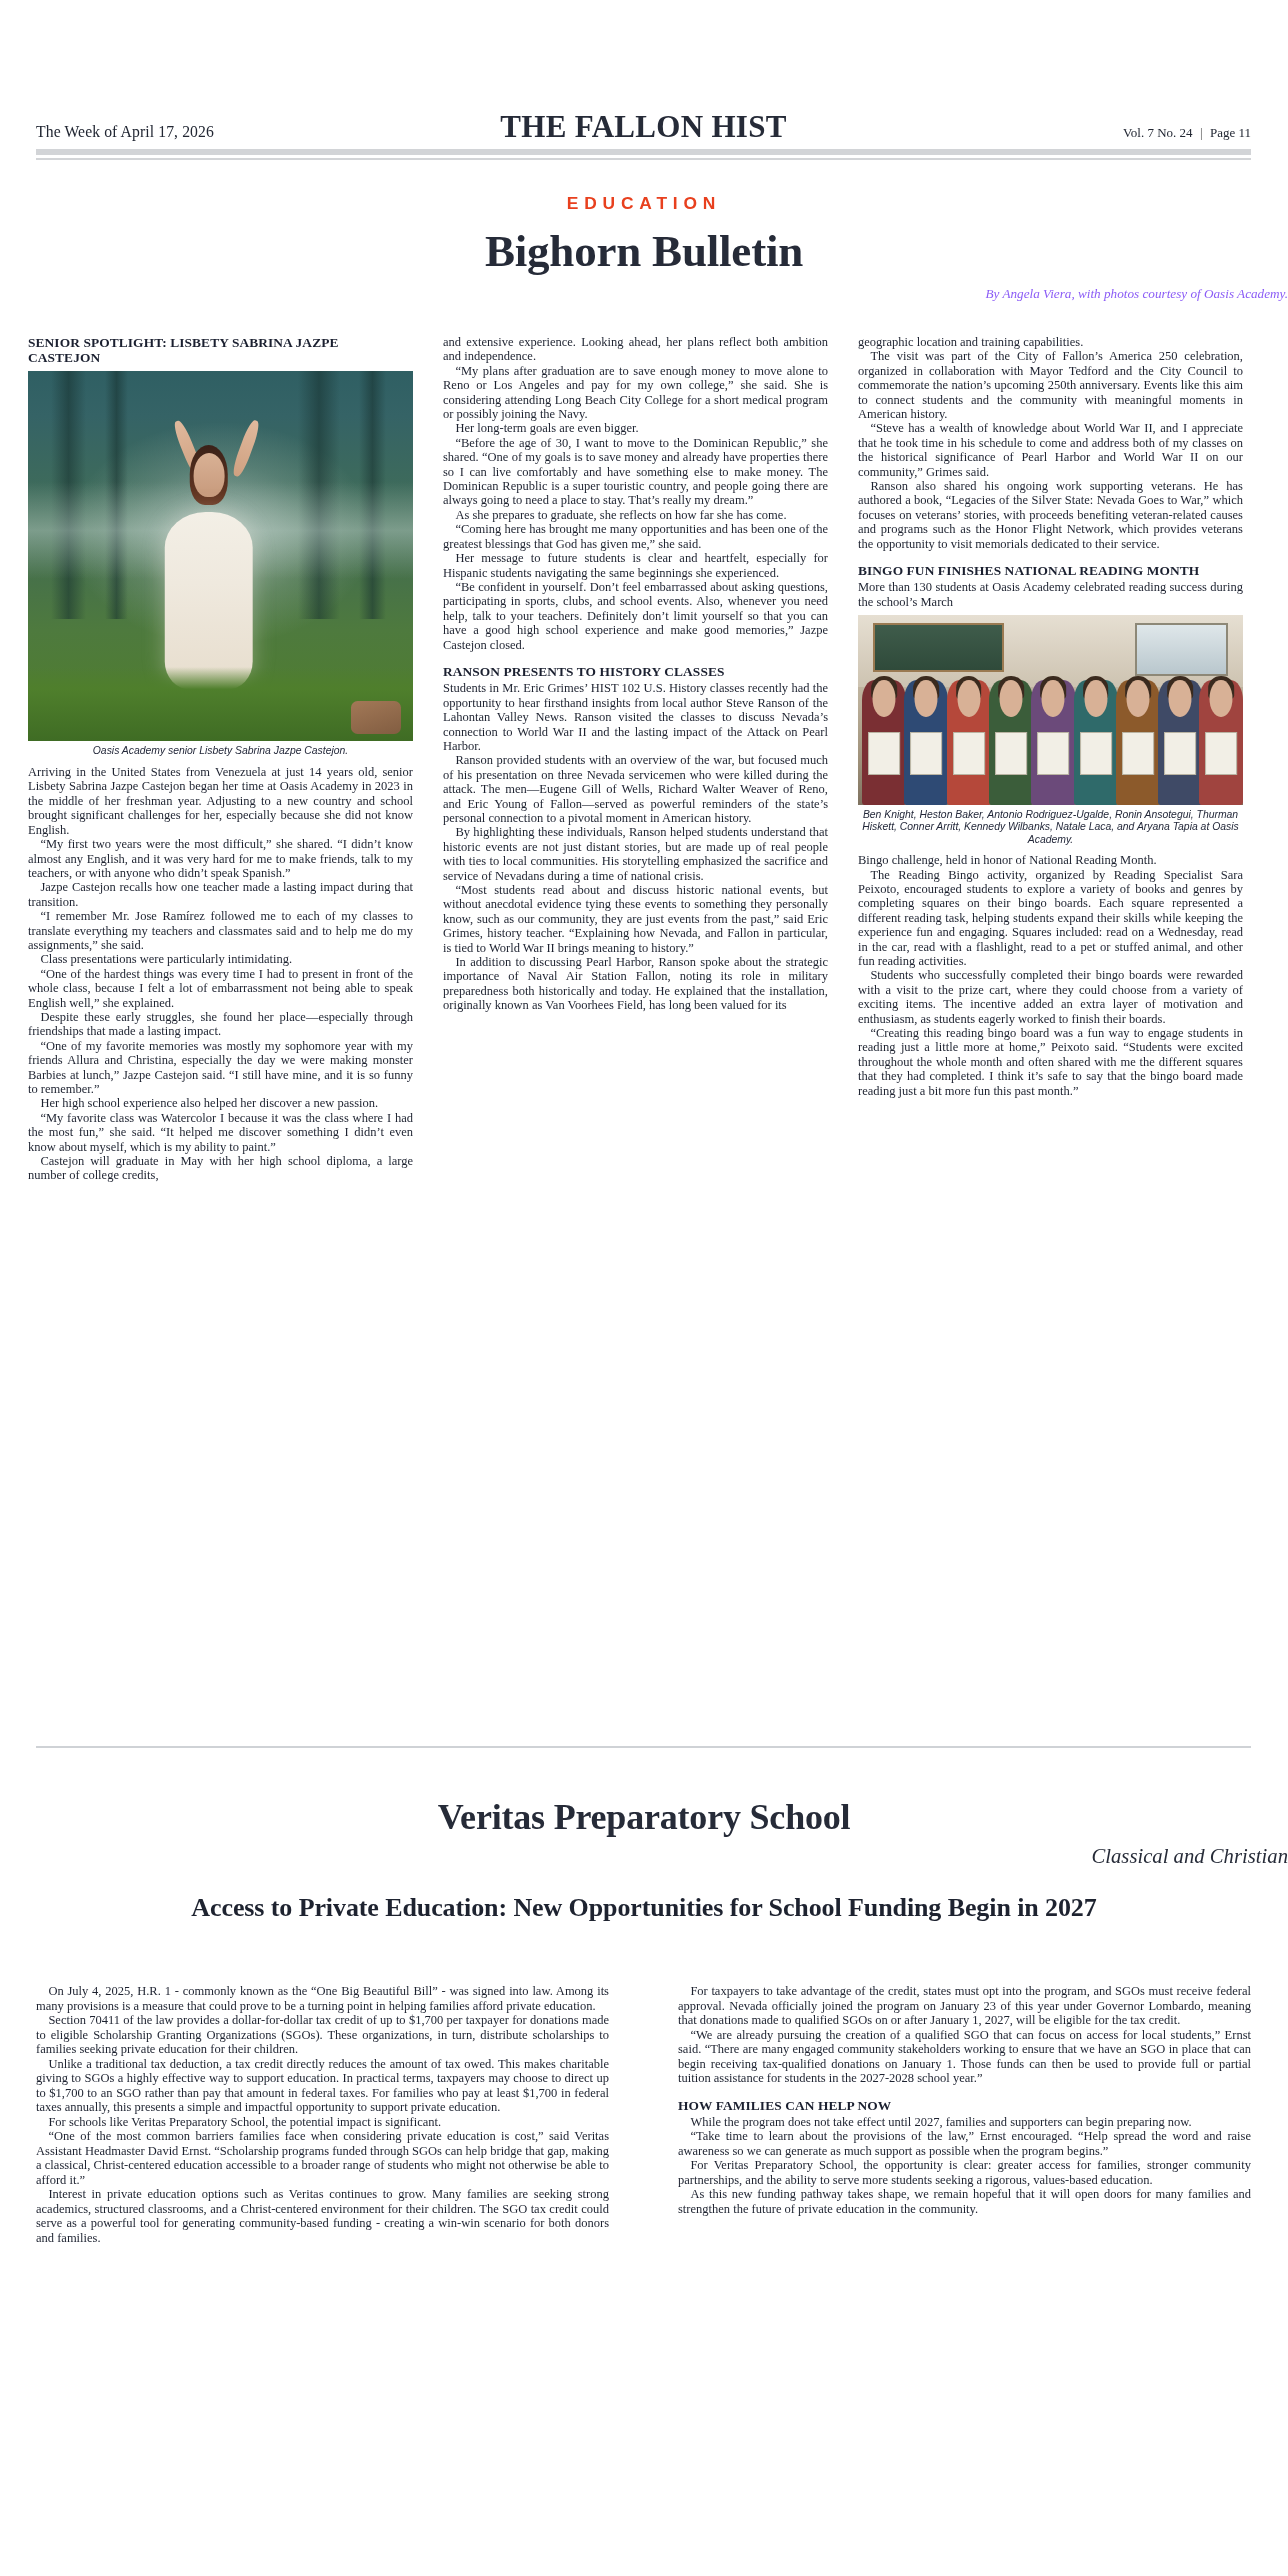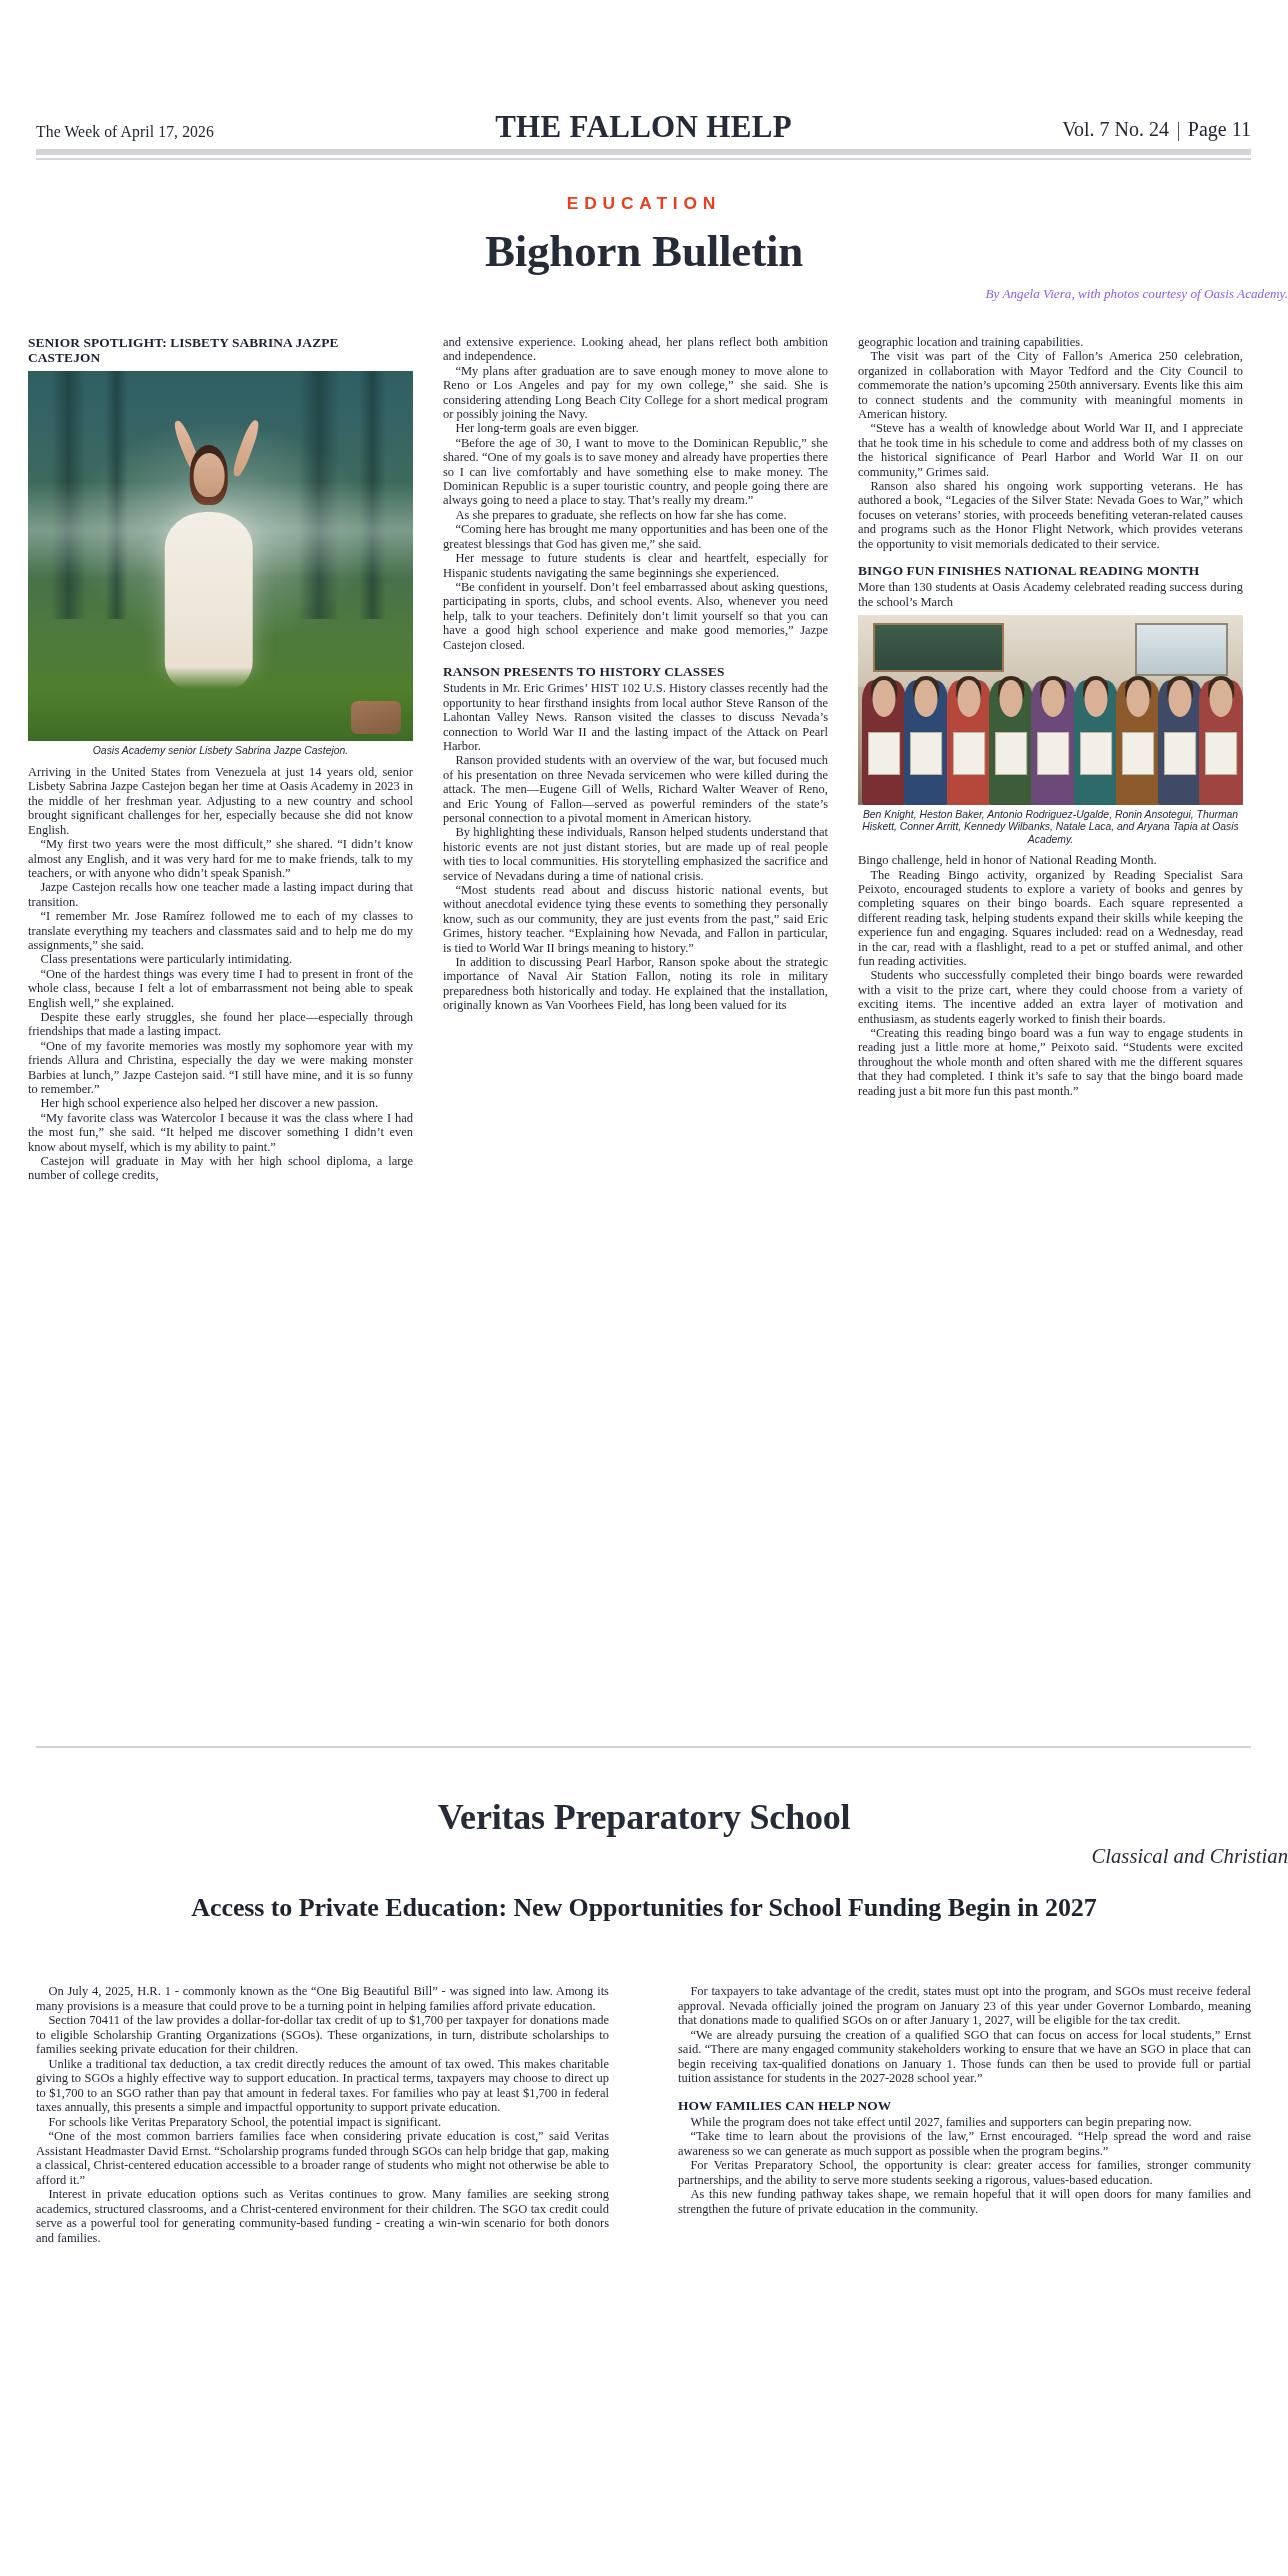--- a/index.html
+++ b/index.html
@@ -45,21 +45,21 @@
     letter-spacing: 0.3px;
     color: #262b38;
     white-space: nowrap;
     position: absolute;
     left: 50%;
     transform: translateX(-50%);
     bottom: -1.7px;
   }
   .masthead-folio {
     font-family: "Liberation Serif", serif;
-    font-size: 20px;
+    font-size: 13px;
     color: #222733;
     white-space: nowrap;
     padding-bottom: 1.7px;
   }
   .masthead-folio .sep { padding: 0 7.4px; color: #555; }
 
   .rule-thick {
     position: absolute;
     left: 36px;
     width: 1215px;
@@ -330,21 +330,21 @@
   }
   .col2 p { margin: 0; text-indent: 12.4px; hyphens: auto; }
 </style>
 </head>
 <body>
 
 <div class="page">
 
   <div class="masthead">
     <div class="masthead-date">The Week of April 17, 2026</div>
-    <div class="masthead-title">THE FALLON HELP</div>
+    <div class="masthead-title">THE FALLON HIST</div>
     <div class="masthead-folio">
       <span>Vol. 7  No. 24</span><span class="sep">|</span><span>Page 11</span>
     </div>
   </div>
   <div class="rule-thick" style="top:149px;"></div>
   <div class="rule-thin" style="top:158px;"></div>
 
   <div class="kicker">EDUCATION</div>
   <div class="main-headline">Bighorn Bulletin</div>
   <div class="byline">By Angela Viera, with photos courtesy of Oasis Academy.</div>

